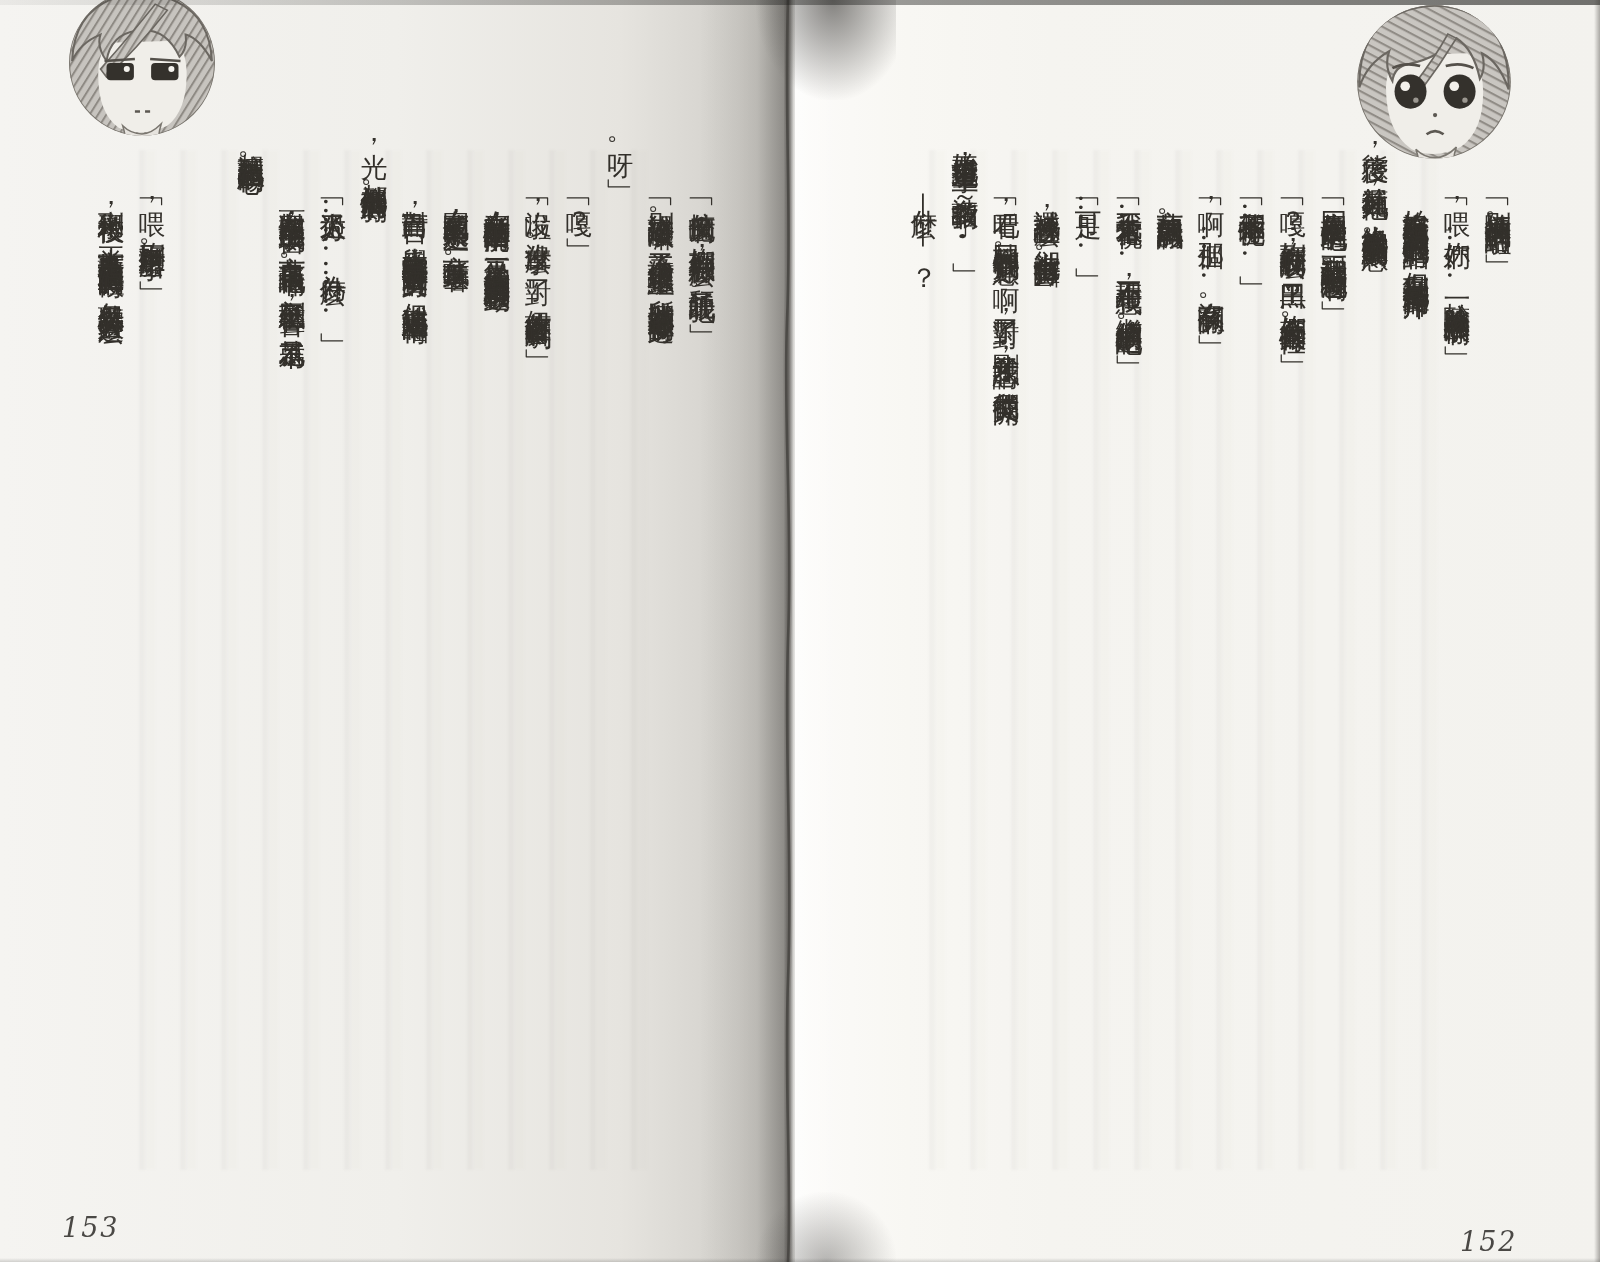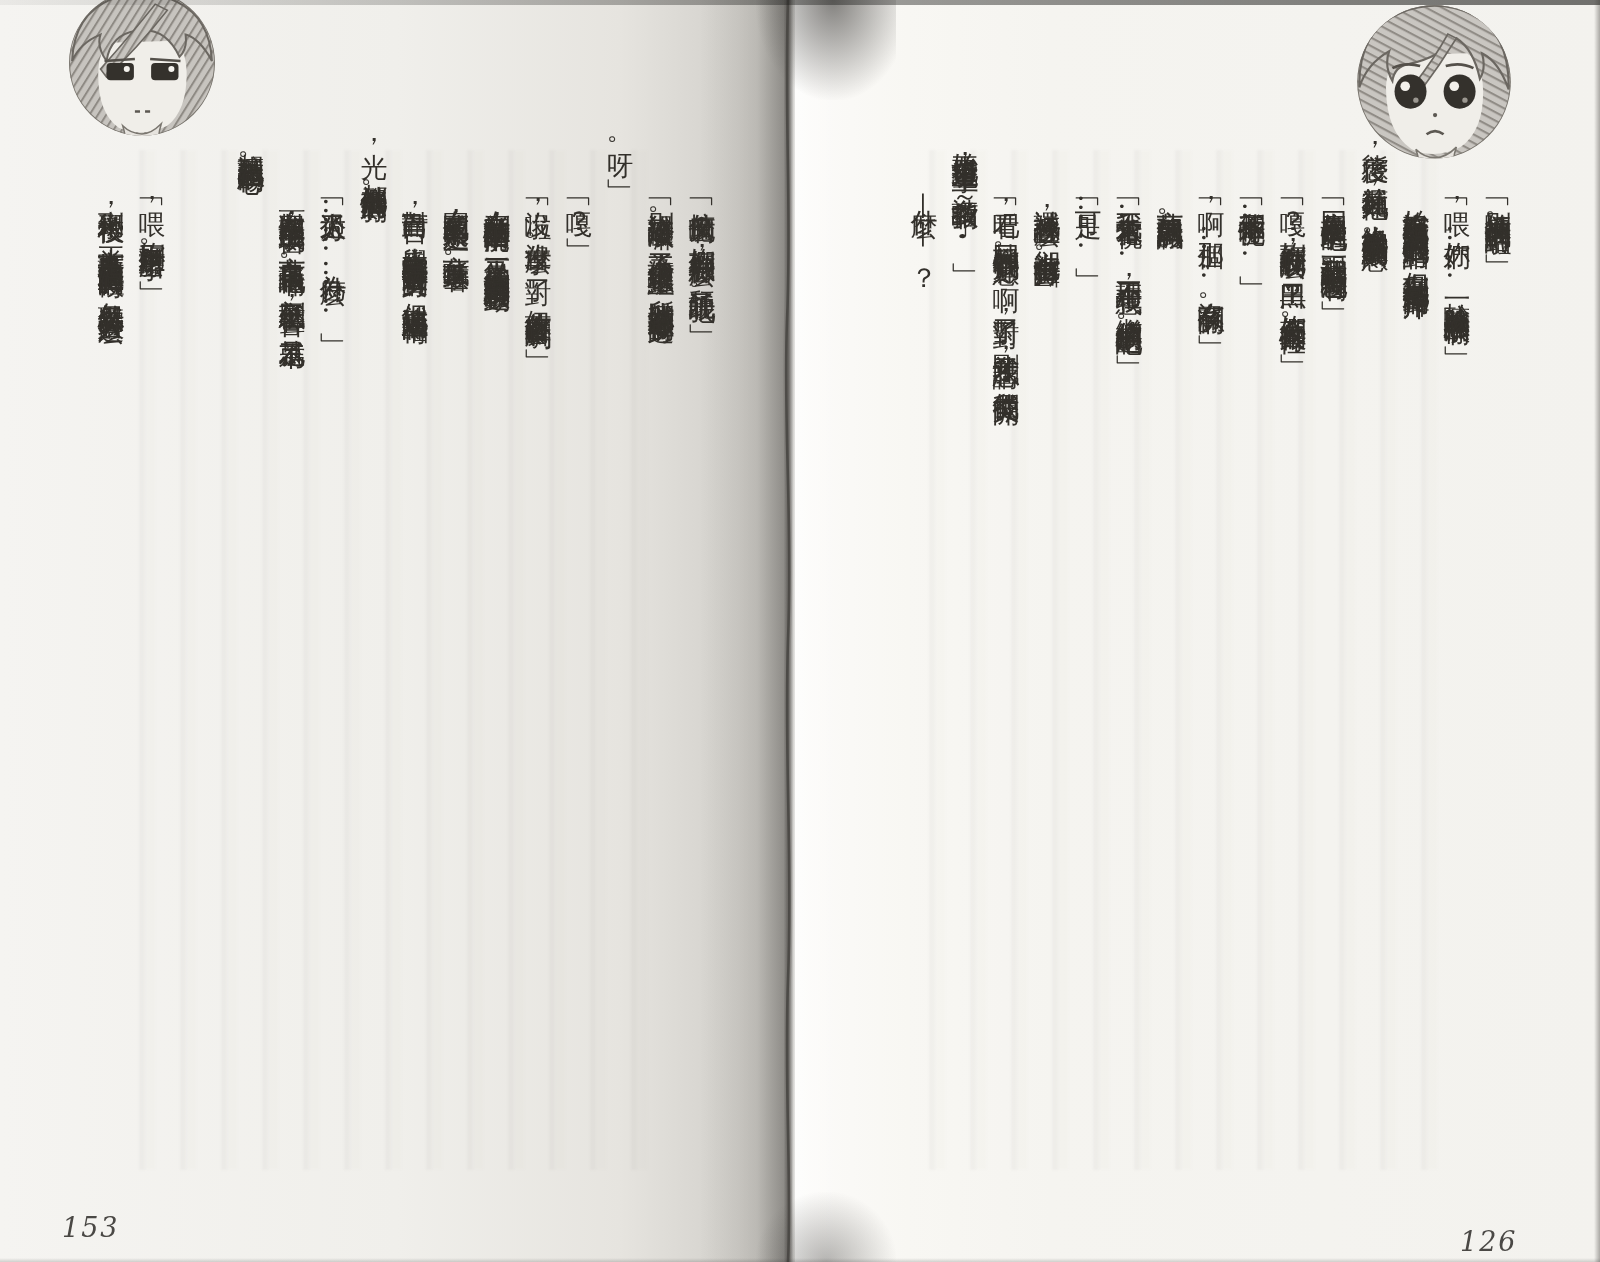--- a/index.html
+++ b/index.html
@@ -174,21 +174,21 @@
       <div class="tcol indent">言葉加強語氣對誠開口。</div>
       <div class="tcol indent">「我不太常看電視……請不用在意我，繼續你們的話題吧。」</div>
       <div class="tcol indent">「可是……」</div>
       <div class="tcol indent">誠還想說些什麼，卻被七海出聲打斷。</div>
       <div class="tcol indent">「看吧，桂同學都叫我們別介意。啊～對了對了，剛才我忘了講，我們從今天開</div>
       <div class="tcol">始也要搭這班電車上學，請多指教啊～♪」</div>
       <div class="tcol indent">什麼——？</div>
     </div>
 
   <div class="pagenum" id="pagenum-153">153</div>
-  <div class="pagenum" id="pagenum-152">126</div>
+  <div class="pagenum" id="pagenum-152">152</div>
 
   <div class="gutter-shadow"></div>
   <div class="gutter-top"></div>
   <div class="gutter-bottom"></div>
   <svg class="spine-svg" width="44" height="1262" viewBox="0 0 44 1262">
     <path d="M22,0 C18,120 26,210 21,320 C17,430 27,520 22,640 C18,760 27,860 22,980 C18,1090 26,1180 22,1262" fill="none" stroke="#3a3835" stroke-width="2.6" opacity="0.85"></path>
     <path d="M22,0 C18,120 26,210 21,320 C17,430 27,520 22,640 C18,760 27,860 22,980 C18,1090 26,1180 22,1262" fill="none" stroke="#6e6b66" stroke-width="6" opacity="0.25"></path>
   </svg>
 
   <div class="edge-top"></div>

